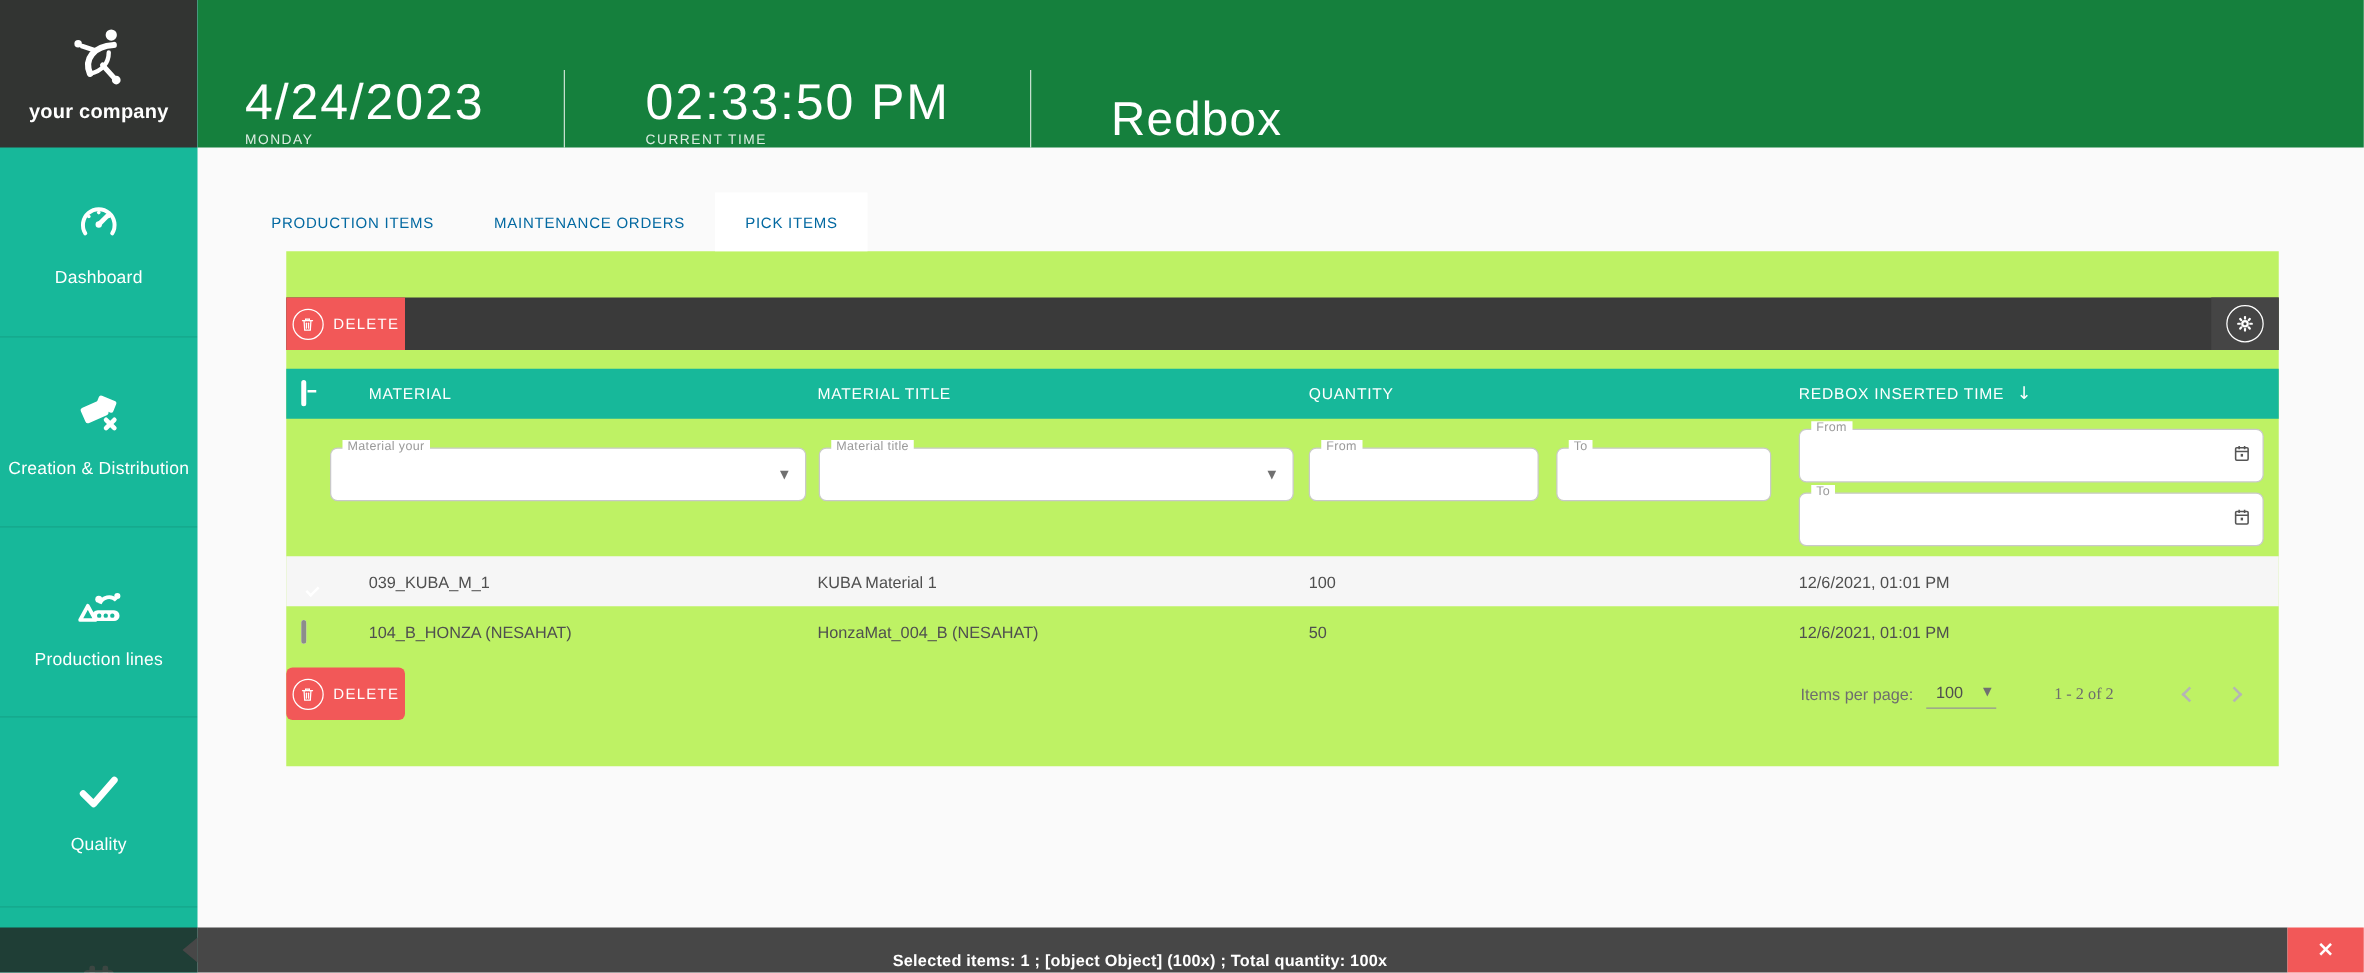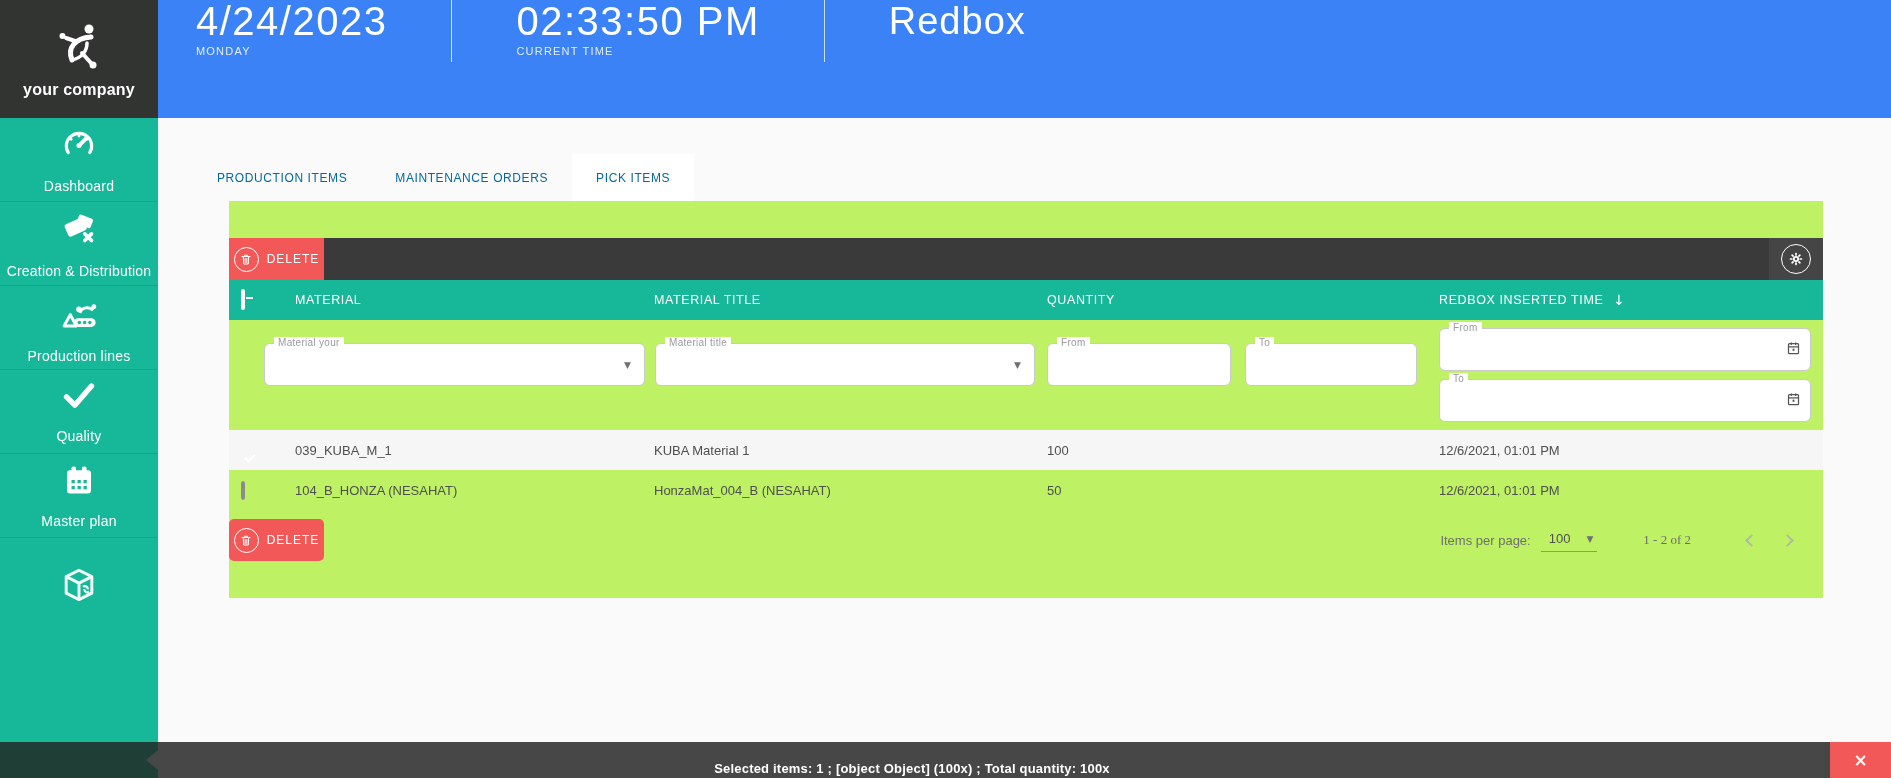--- a/index.html
+++ b/index.html
@@ -17,31 +17,31 @@
   .sidebar {
     position: absolute; left:0; top:0; width:158px; height:778px;
     background: #17b89a; overflow: hidden; z-index: 2;
   }
   .logo-box {
     height:118px; background:#323432; display:flex; flex-direction:column;
     align-items:center; justify-content:center; gap:5px;
   }
   .brand-name { color:#fff; font-size:16px; font-weight:bold; letter-spacing:.2px; }
   .side-item {
-    height:84px; display:flex; flex-direction:column; align-items:center;
+    height:152px; display:flex; flex-direction:column; align-items:center;
     justify-content:center; gap:11px; color:#fff; cursor:pointer;
     border-bottom:1px solid rgba(0,0,0,.10);
   }
   .side-item .lbl { font-size:14px; letter-spacing:.2px; }
   .side-item.partial { border-bottom:none; justify-content:flex-start; padding-top:24px; }
 
   
   .topbar {
     position:absolute; left:158px; top:0; right:0; height:118px;
-    background:#3b82f6; color:#fff; display:flex; align-items:flex-start;gap:28px;
+    background:#15803d; color:#fff; display:flex; align-items:flex-end;gap:28px;
   }
   .hdr-block { display:flex; flex-direction:column; }
   .hdr-big { font-size:40px; font-weight:300; letter-spacing:1.5px; line-height:1.05; }
   .hdr-sub { font-size:11px; letter-spacing:1.2px; color:rgba(255,255,255,.85); margin-top:3px; }
   .vsep { width:1px; height:62px; background:rgba(255,255,255,.75); margin:0 36px; }
   .hdr-title { font-size:38px; font-weight:300; letter-spacing:1px; }
 
   
   .main-card { position:absolute; left:229px; top:154px; width:1594px; z-index:1; }
   .tabs { display:flex; height:47px; margin-left:-36px; }
@@ -69,21 +69,21 @@
     width:54px; background:#454545; display:flex; align-items:center;
     justify-content:center; cursor:pointer; border:none;
   }
   .gear-block .icon-circle { width:30px; height:30px; border-width:1px; }
 
   
   .row-grid {
     display:grid; grid-template-columns:40px 359px 393px 392px 1fr;
     padding-left:12px; align-items:center;
   }
-  .thead { height:40px; background:#17b89a; color:#fff; }
+  .thead { height:40px; background:#17b89a; color:#fff; margin-top:15px; }
   .thead .th { font-size:12.5px; letter-spacing:.6px; padding-left:14px; display:flex; align-items:center; gap:10px; }
   .sort-arrow { font-size:14px; cursor:pointer; }
 
   
   .cb { width:17px; height:17px; border-radius:3px; position:relative; cursor:pointer; flex:0 0 auto; }
   .cb.header-cb { border:2px solid #fff; }
   .cb.header-cb::after { content:""; position:absolute; left:3px; top:5.5px; width:7px; height:2px; background:#fff; }
   .cb.checked { background:#17b89a; }
   .cb.checked::after {
     content:""; position:absolute; left:3.5px; top:4px; width:8px; height:4px;

